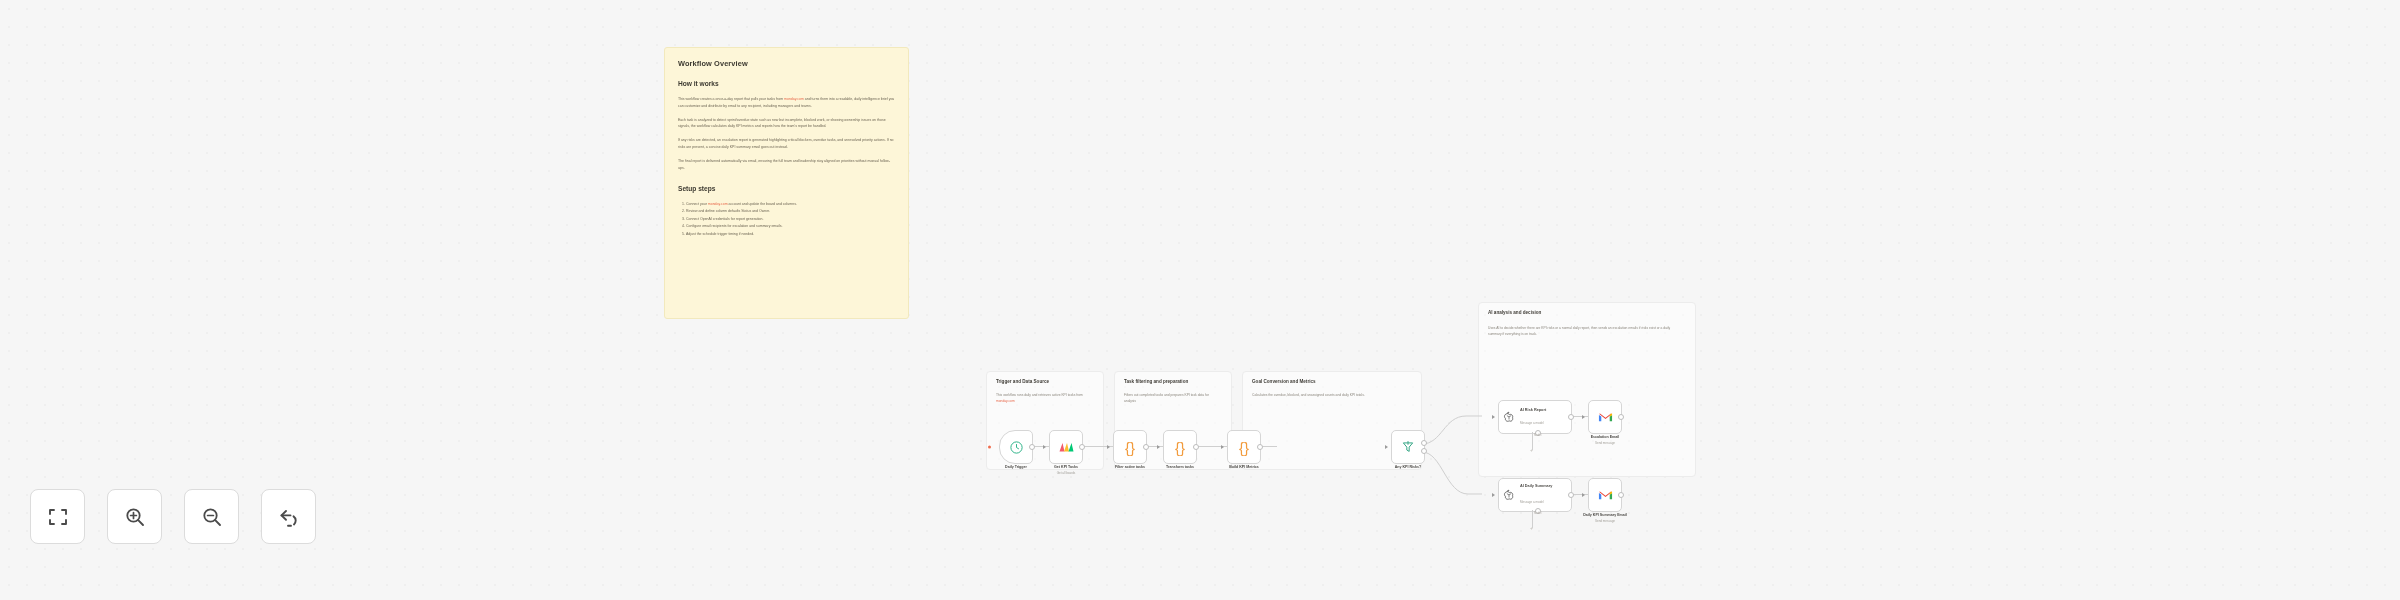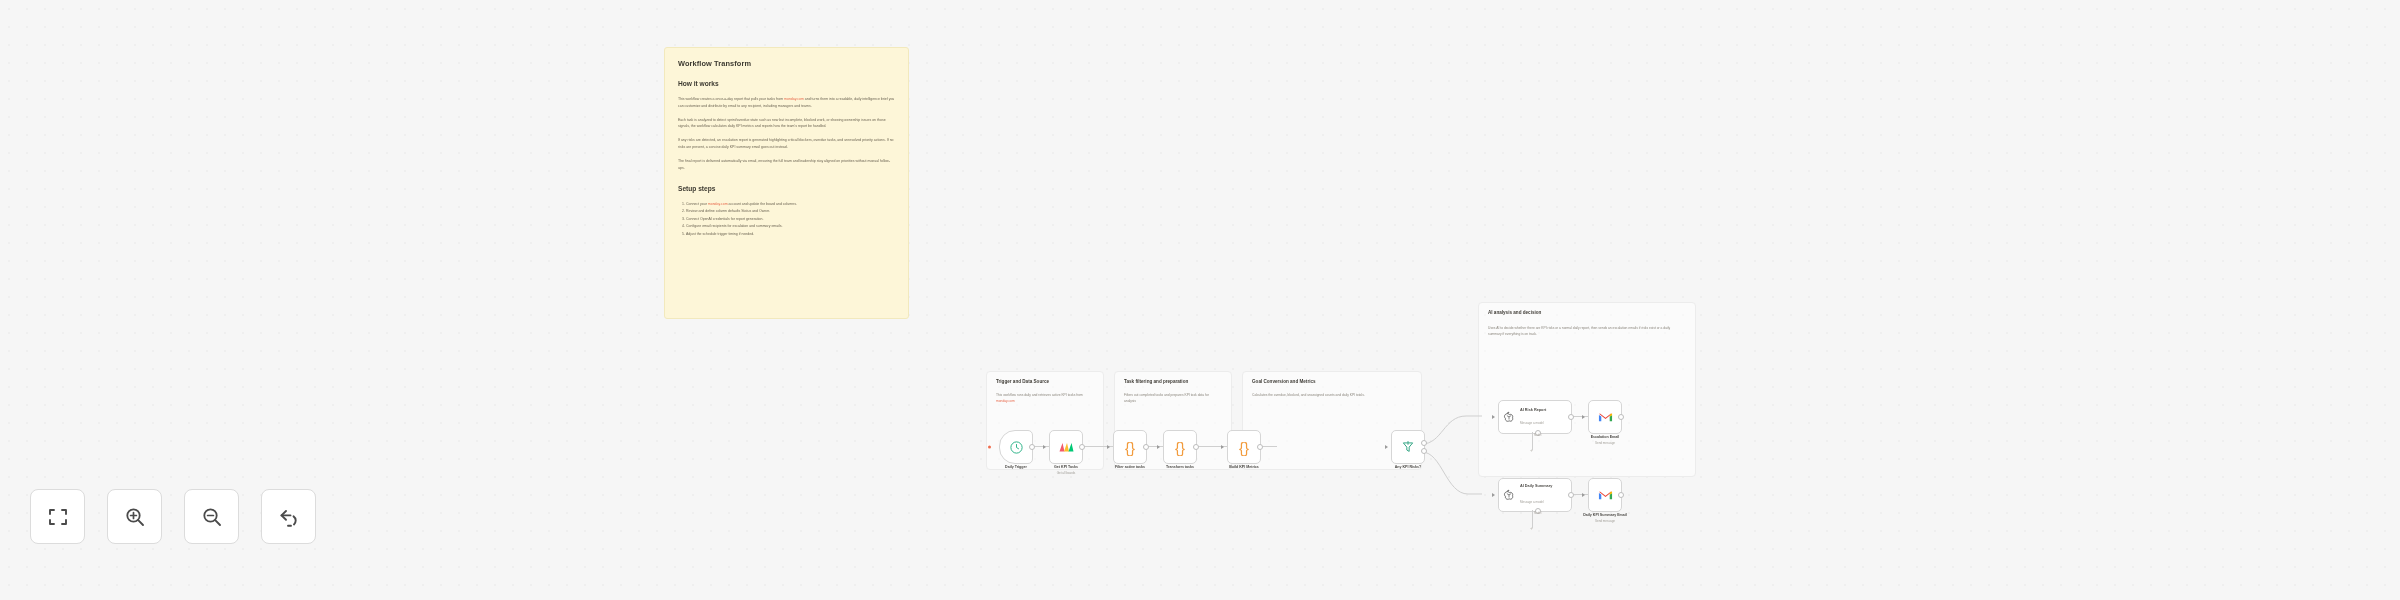--- a/index.html
+++ b/index.html
@@ -94,21 +94,21 @@
     display:flex;align-items:center;justify-content:center;cursor:pointer;
   }
   .tbtn svg{display:block;}
 </style>
 </head>
 <body>
 
 <div id="canvas">
 
   <div class="sticky">
-    <h1>Workflow Transform</h1>
+    <h1>Workflow Overview</h1>
     <h2>How it works</h2>
     <p>This workflow creates a once-a-day report that pulls your tasks from <span class="lnk">monday.com</span> and turns them into a readable, daily intelligence brief you can customize and distribute by email to any recipient, including managers and teams.</p>
     <p>Each task is analyzed to detect sprint/overdue state such as new but incomplete, blocked work, or showing ownership issues on those signals, the workflow calculates daily KPI metrics and reports how the team's report be handled.</p>
     <p>If any risks are detected, an escalation report is generated highlighting critical blockers, overdue tasks, and unresolved priority actions. If no risks are present, a concise daily KPI summary email goes out instead.</p>
     <p>The final report is delivered automatically via email, ensuring the full team and leadership stay aligned on priorities without manual follow-ups.</p>
     <h2 class="second">Setup steps</h2>
     <ol>
       <li>Connect your <span class="lnk">monday.com</span> account and update the board and columns.</li>
       <li>Review and define column defaults Status and Owner.</li>
       <li>Connect OpenAI credentials for report generation.</li>

